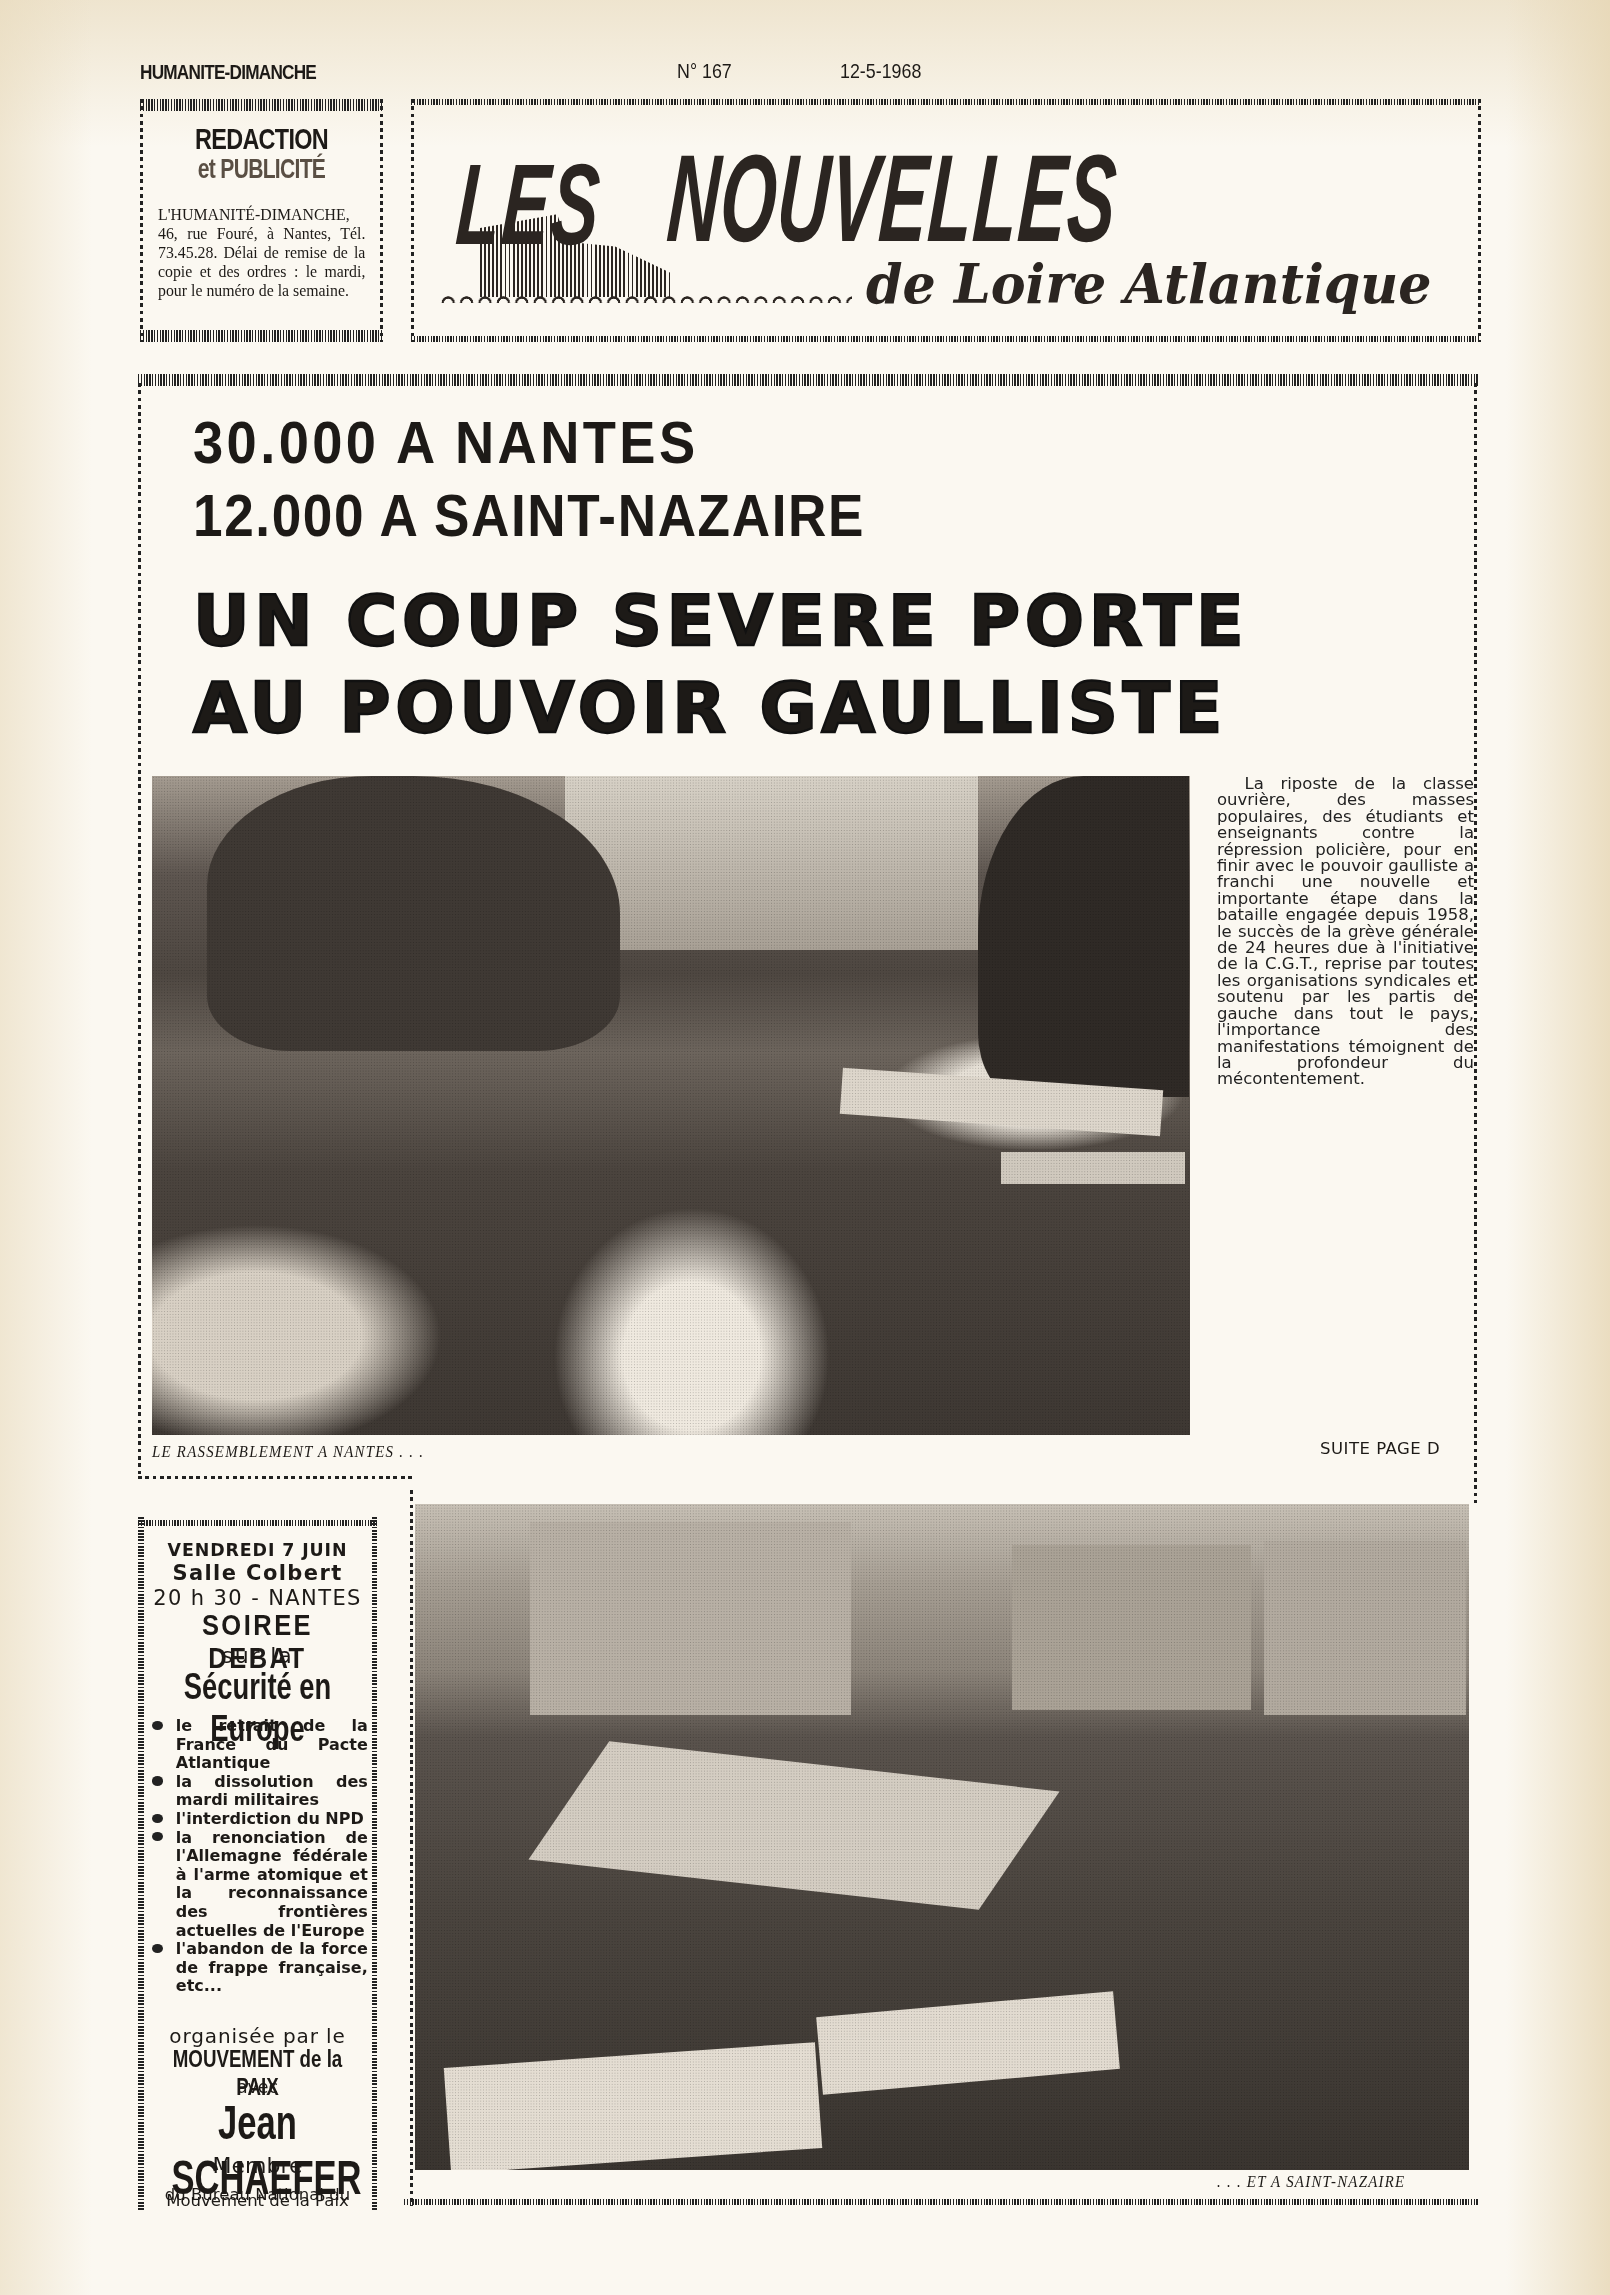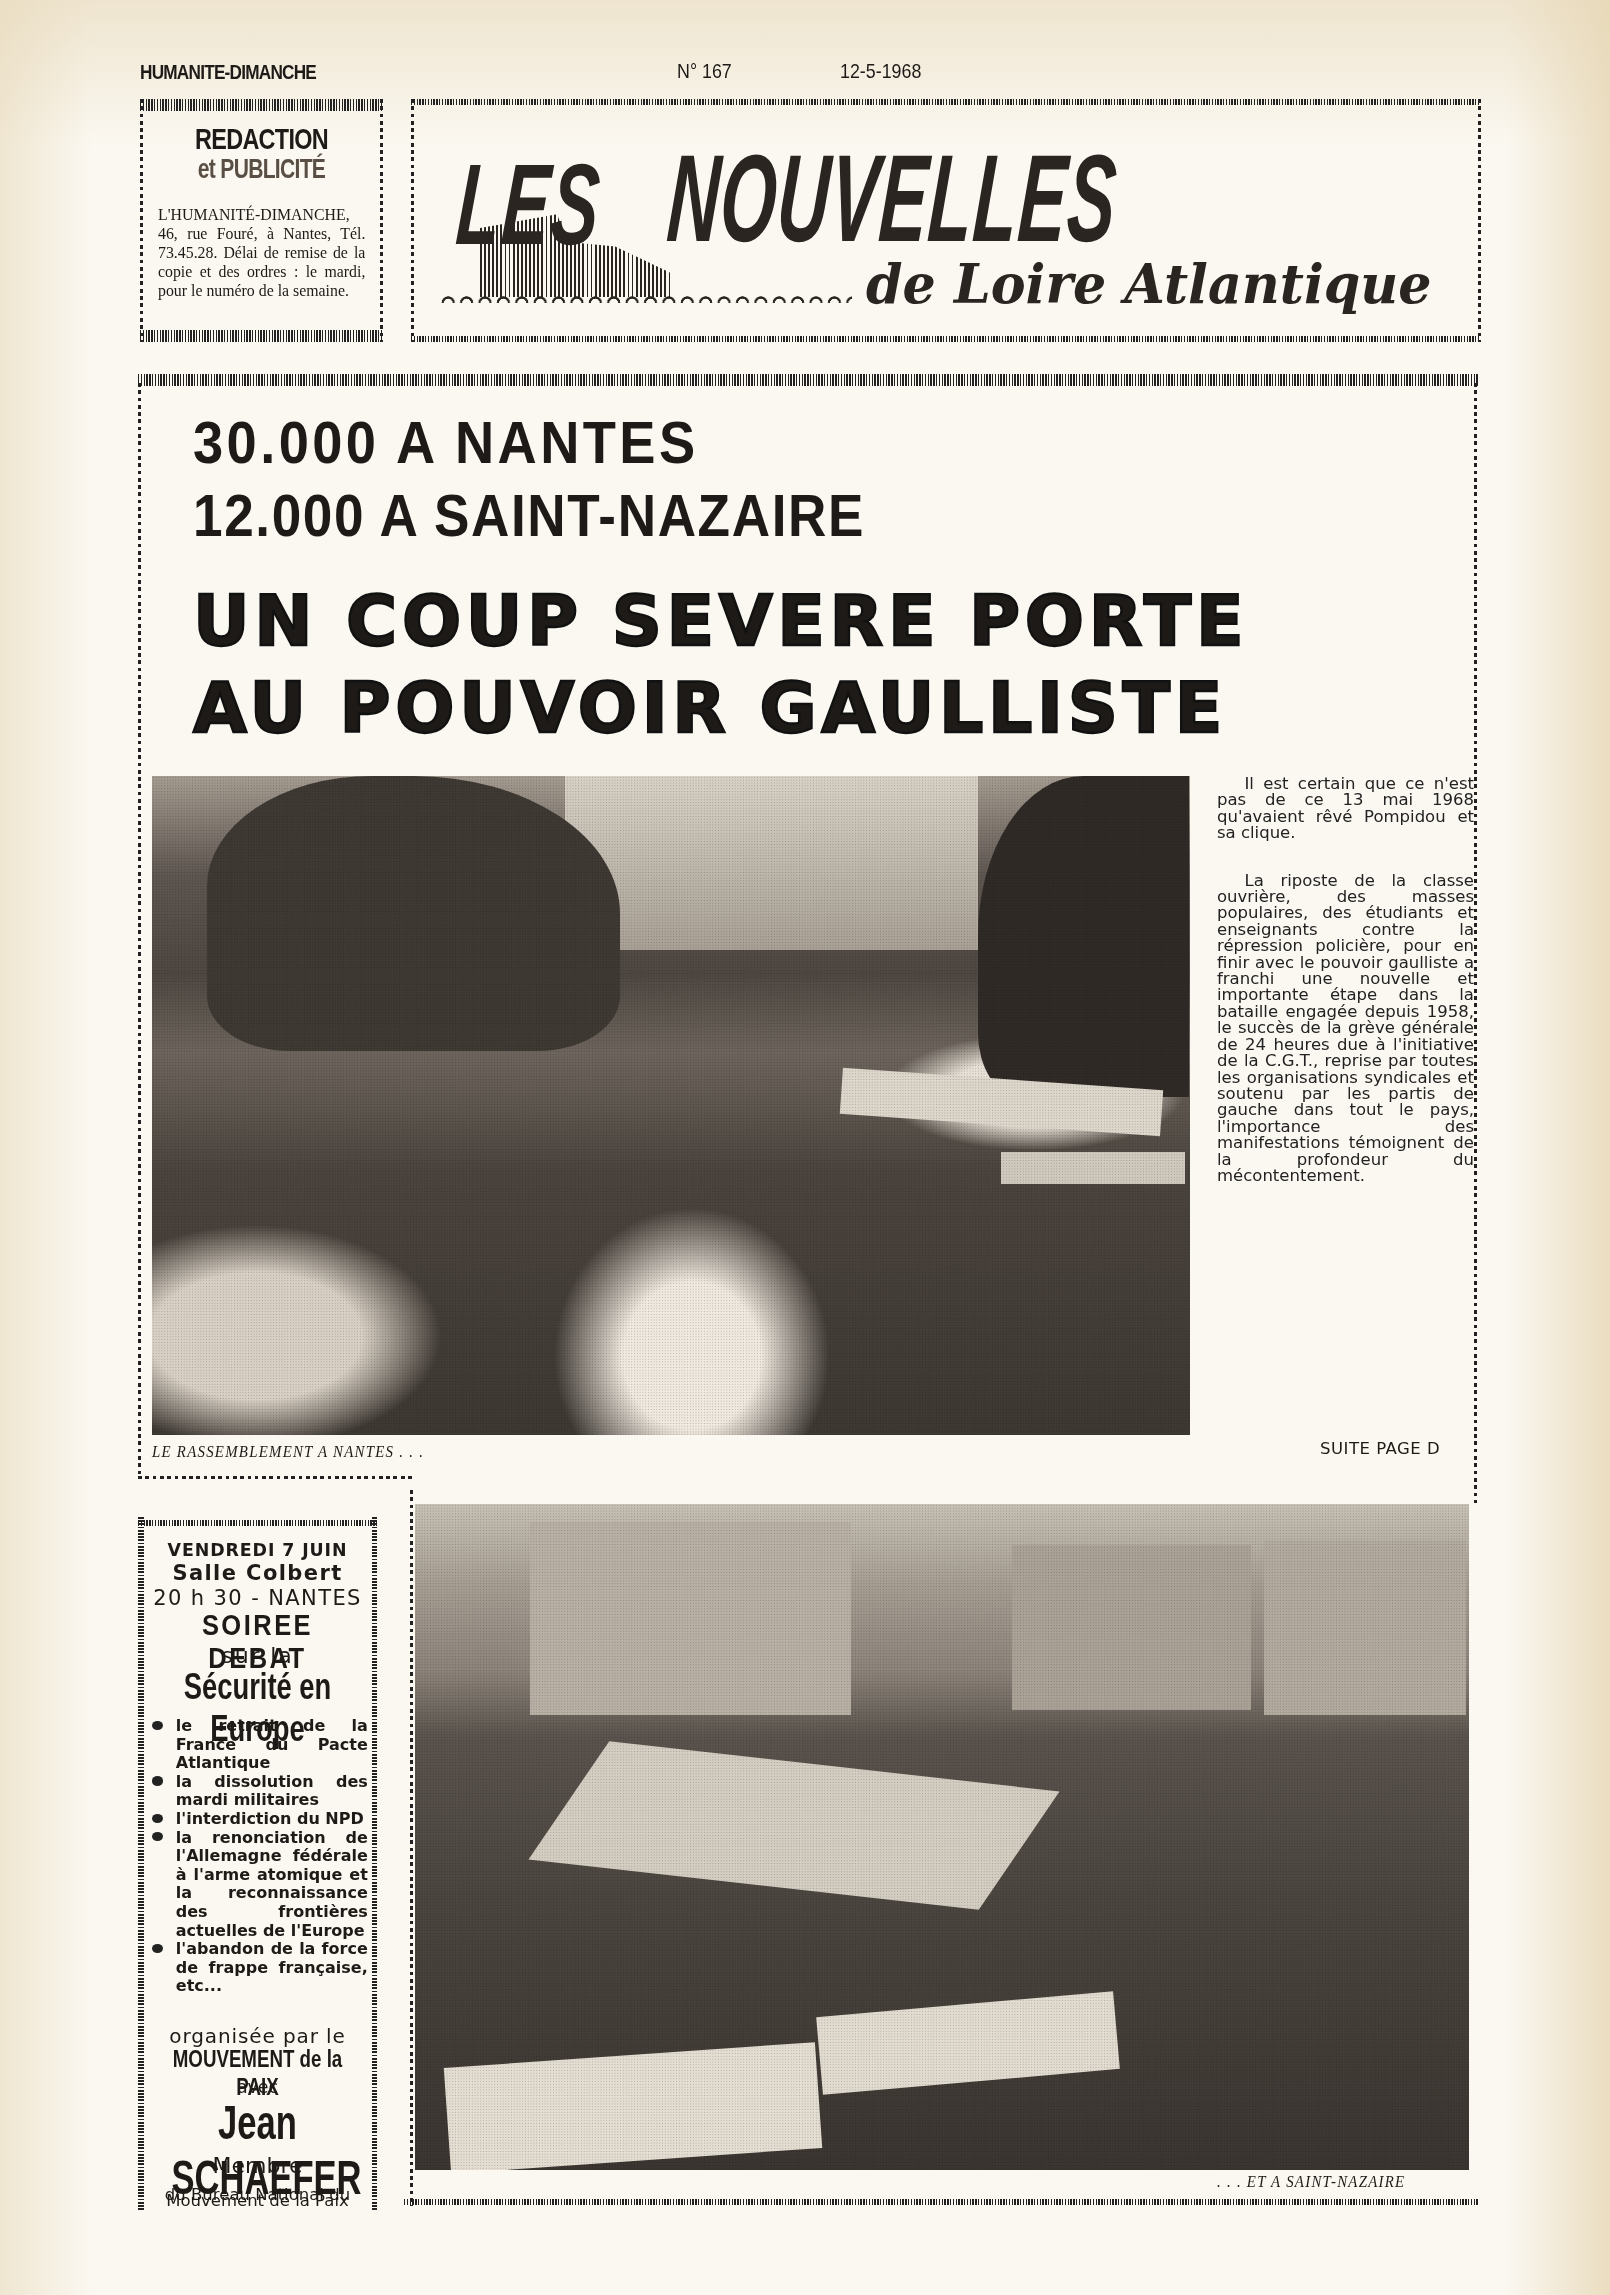--- a/index.html
+++ b/index.html
@@ -156,21 +156,20 @@
   <div class="abs sky"></div>
   <div class="abs trees-l"></div>
   <div class="abs trees-r"></div>
   <div class="abs banner1"></div>
   <div class="abs banner2"></div>
   <div class="abs dots"></div>
 </div>
 <div class="abs caption cap1">LE RASSEMBLEMENT A NANTES . . .</div>
 
 <div class="abs article">
-  <p>Il est certain que ce n'est pas de ce 13 mai 1968 qu'avaient rêvé Pompidou et sa clique.</p>
   <p>La riposte de la classe ouvrière, des masses populaires, des étudiants et enseignants contre la répression policière, pour en finir avec le pouvoir gaulliste a franchi une nouvelle et importante étape dans la bataille engagée depuis 1958, le succès de la grève générale de 24 heures due à l'initiative de la C.G.T., reprise par toutes les organisations syndicales et soutenu par les partis de gauche dans tout le pays, l'importance des manifestations témoignent de la profondeur du mécontentement.</p>
 </div>
 <div class="abs suite">SUITE PAGE D</div>
 
 <div class="abs photo photo2">
   <div class="abs bld1"></div>
   <div class="abs bld2"></div>
   <div class="abs bld3"></div>
   <div class="abs pool"></div>
   <div class="abs ban1"></div>

